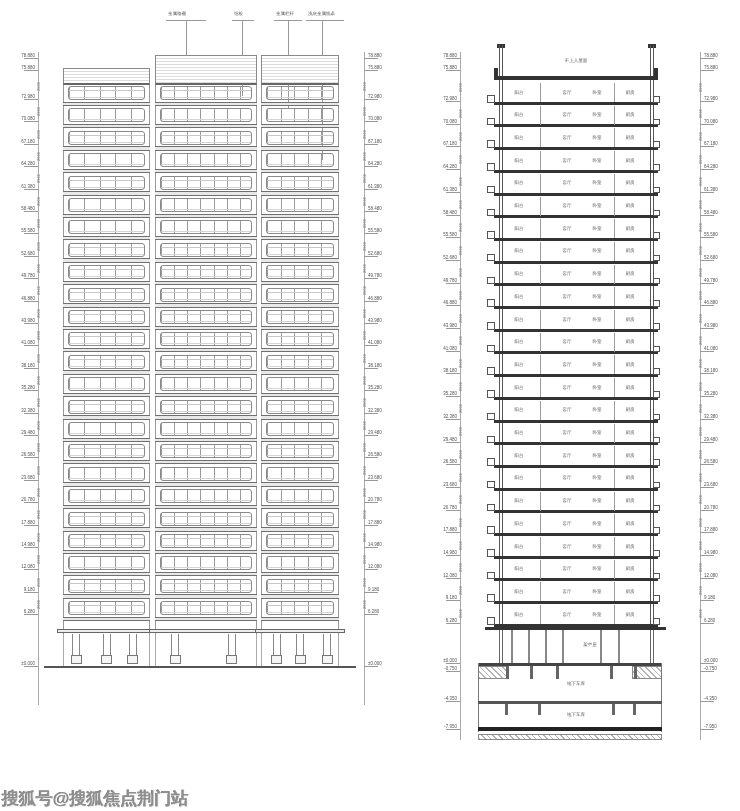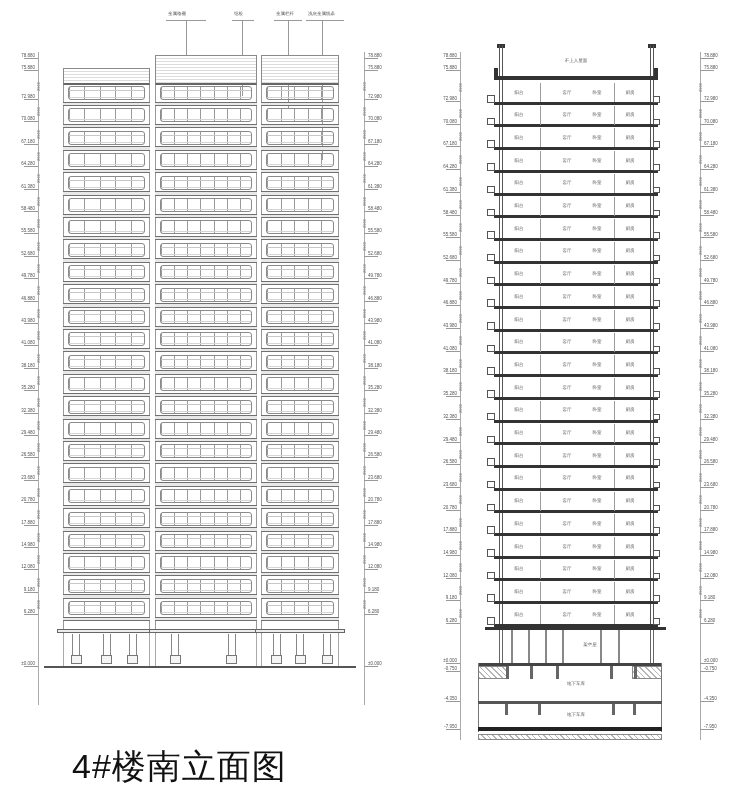--- a/index.html
+++ b/index.html
@@ -57,21 +57,21 @@
   <div class="abs" style="left:478px;top:663px;width:184px;height:3px;background:#444;"></div>
   <div class="abs hatch" style="left:478px;top:666px;width:30px;height:13px;"></div>
   <div class="abs hatch" style="left:632px;top:666px;width:30px;height:13px;"></div>
   <div class="abs" style="left:478px;top:663px;width:184px;height:69px;border-left:1px solid #777;border-right:1px solid #777;box-sizing:border-box;"></div>
   <div class="tinyc" style="left:546px;top:681px;width:60px;">地下车库</div>
   <div class="abs" style="left:478px;top:701px;width:184px;height:2.5px;background:#555;"></div>
   <div class="tinyc" style="left:546px;top:712px;width:60px;">地下车库</div>
   <div class="abs" style="left:478px;top:727px;width:184px;height:4px;background:#222;"></div>
   <div class="abs hatch" style="left:478px;top:734px;width:184px;height:6px;"></div>
 
-  <div class="caption" style="left:72px;top:744px;font-size:34px;">4#楼南立面图</div>
+  <div id="watermark">搜狐号@搜狐焦点荆门站</div>
 
   <div id="elev-build">
       <div class="abs roofband" style="left: 63px; top: 68px; width: 87px; height: 17px;"></div>
       <div class="abs" style="left: 63px; top: 85px; width: 87px; height: 549px; border-left: 1px solid rgb(153, 153, 153); border-right: 1px solid rgb(153, 153, 153); box-sizing: border-box;"></div>
       <div class="abs" style="left: 68px; top: 86px; width: 77px; height: 14px; border: 1px solid rgb(138, 138, 138); border-radius: 3px; box-sizing: border-box; background: linear-gradient(transparent 0px, transparent 3.5px, rgb(200, 200, 200) 3.5px, rgb(200, 200, 200) 4.3px, transparent 4.3px, transparent 10px, rgb(213, 213, 213) 10px, rgb(213, 213, 213) 10.8px, transparent 10.8px), repeating-linear-gradient(90deg, rgb(154, 154, 154) 0px, rgb(154, 154, 154) 1px, transparent 1px, transparent 15.4px);"></div>
       <div class="abs" style="left: 63px; top: 101.5px; width: 87px; height: 4.5px; background: rgb(232, 232, 232); border-top: 1.2px solid rgb(112, 112, 112); border-bottom: 1px solid rgb(112, 112, 112); box-sizing: border-box;"></div>
       <div class="abs" style="left: 68px; top: 108.4px; width: 77px; height: 14px; border: 1px solid rgb(138, 138, 138); border-radius: 3px; box-sizing: border-box; background: linear-gradient(transparent 0px, transparent 3.5px, rgb(200, 200, 200) 3.5px, rgb(200, 200, 200) 4.3px, transparent 4.3px, transparent 10px, rgb(213, 213, 213) 10px, rgb(213, 213, 213) 10.8px, transparent 10.8px), repeating-linear-gradient(90deg, rgb(154, 154, 154) 0px, rgb(154, 154, 154) 1px, transparent 1px, transparent 15.4px);"></div>
       <div class="abs" style="left: 63px; top: 123.9px; width: 87px; height: 4.5px; background: rgb(232, 232, 232); border-top: 1.2px solid rgb(112, 112, 112); border-bottom: 1px solid rgb(112, 112, 112); box-sizing: border-box;"></div>
       <div class="abs" style="left: 68px; top: 130.8px; width: 77px; height: 14px; border: 1px solid rgb(138, 138, 138); border-radius: 3px; box-sizing: border-box; background: linear-gradient(transparent 0px, transparent 3.5px, rgb(200, 200, 200) 3.5px, rgb(200, 200, 200) 4.3px, transparent 4.3px, transparent 10px, rgb(213, 213, 213) 10px, rgb(213, 213, 213) 10.8px, transparent 10.8px), repeating-linear-gradient(90deg, rgb(154, 154, 154) 0px, rgb(154, 154, 154) 1px, transparent 1px, transparent 15.4px);"></div>
       <div class="abs" style="left: 63px; top: 146.3px; width: 87px; height: 4.5px; background: rgb(232, 232, 232); border-top: 1.2px solid rgb(112, 112, 112); border-bottom: 1px solid rgb(112, 112, 112); box-sizing: border-box;"></div>

